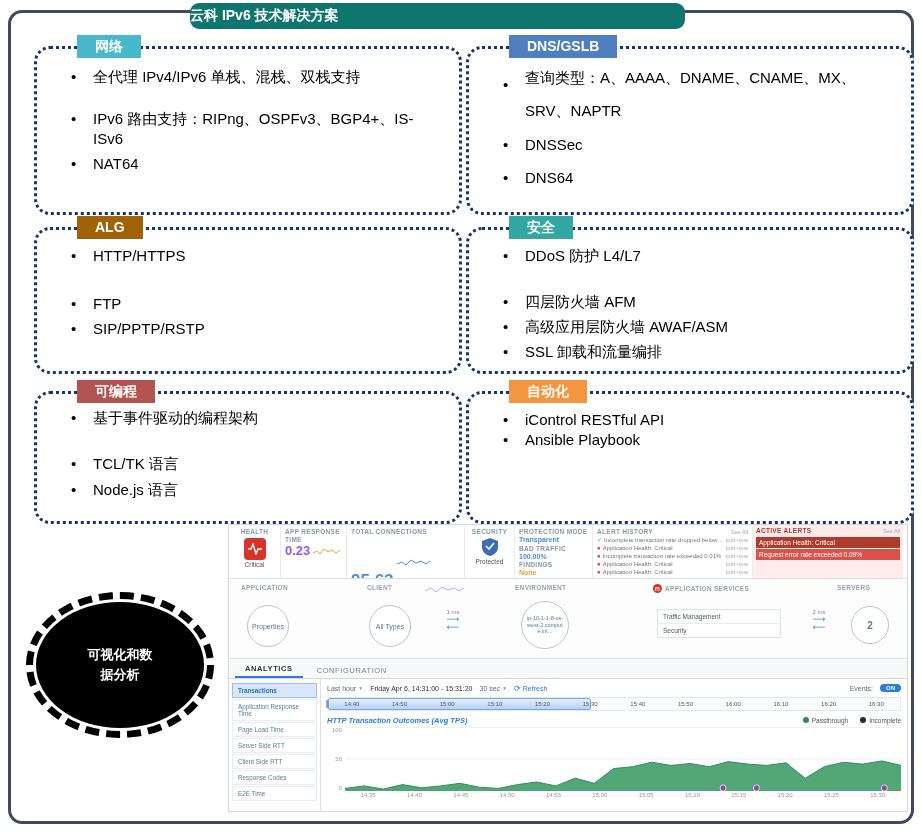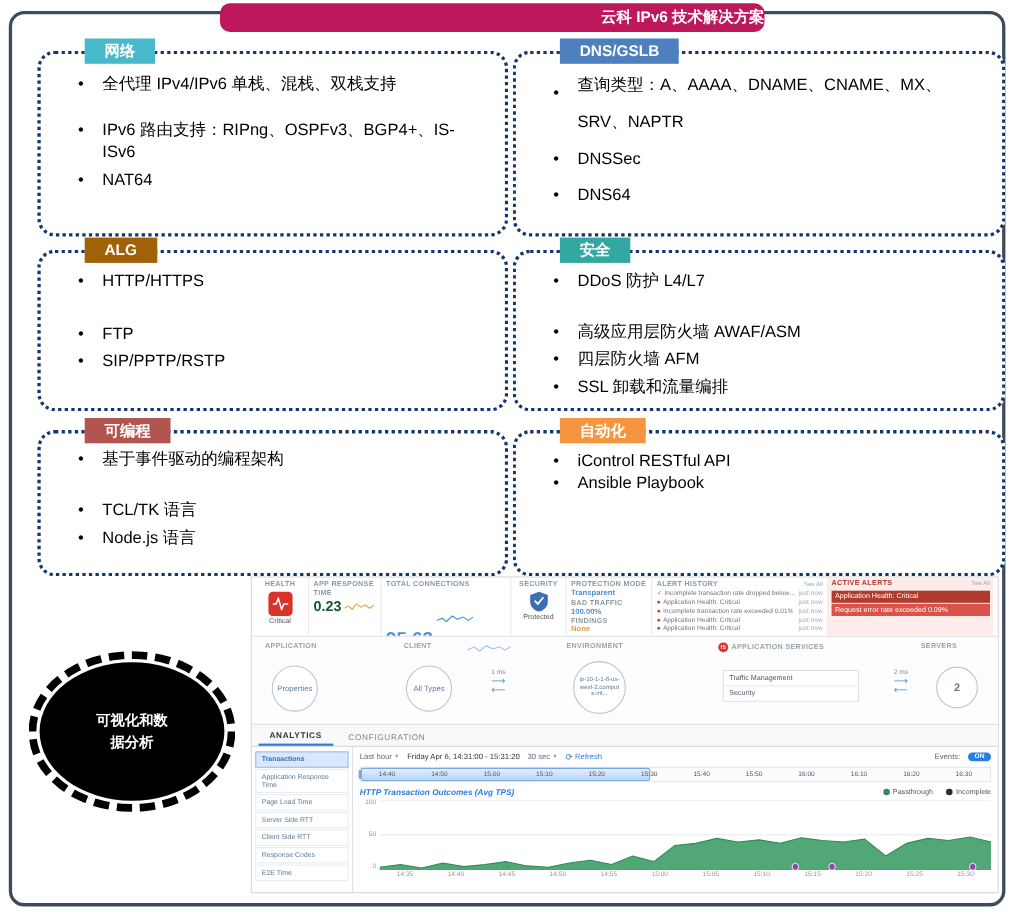--- a/index.html
+++ b/index.html
@@ -3,22 +3,22 @@
 <meta charset="utf-8">
 <style>
   html,body{margin:0;padding:0;}
   body{width:922px;height:832px;position:relative;overflow:hidden;background:#fff;
        font-family:"Liberation Sans",sans-serif;color:#000;}
 
   
   .frame{position:absolute;left:8px;top:10px;right:8px;bottom:8px;
          border:3px solid #3d4b5c;border-radius:14px;}
 
-  .title-banner{position:absolute;left:200px;top:3px;width:495px;height:26px;
-    background:#be185d;border-radius:9px;display:flex;align-items:center;justify-content:flex-end;
+  .title-banner{position:absolute;left:190px;top:3px;width:495px;height:26px;
+    background:#0f766e;border-radius:9px;display:flex;align-items:center;justify-content:flex-start;
     color:#fff;font-weight:bold;font-size:14px;z-index:6;}
 
   
   .fbox{position:absolute;border:3px dotted #15356d;border-radius:16px;background:#fff;}
   #b1{left:34px;top:46px;width:422px;height:163px;}
   #b2{left:466px;top:46px;width:442px;height:163px;}
   #b3{left:34px;top:227px;width:422px;height:141px;}
   #b4{left:466px;top:227px;width:442px;height:141px;}
   #b5{left:34px;top:391px;width:422px;height:127px;}
   #b6{left:466px;top:391px;width:442px;height:127px;}
@@ -166,22 +166,22 @@
   <ul>
     <li>HTTP/HTTPS</li>
     <li>FTP</li>
     <li>SIP/PPTP/RSTP</li>
   </ul>
 </div>
 <div class="fbox" id="b4">
   <span class="box-label" style="background: rgb(51, 167, 161);">安全</span>
   <ul>
     <li>DDoS 防护 L4/L7</li>
+    <li>四层防火墙 AFM</li>
     <li>高级应用层防火墙 AWAF/ASM</li>
-    <li>四层防火墙 AFM</li>
     <li>SSL 卸载和流量编排</li>
   </ul>
 </div>
 <div class="fbox" id="b5">
   <span class="box-label" style="background: rgb(178, 84, 79);">可编程</span>
   <ul>
     <li>基于事件驱动的编程架构</li>
     <li>TCL/TK 语言</li>
     <li>Node.js 语言</li>
   </ul>
@@ -208,21 +208,21 @@
       <div class="health-icon">
         <svg width="16" height="12" viewBox="0 0 16 12">
             <polyline points="1,6 4,6 6,1 9,11 11,6 15,6" fill="none" stroke="#fff" stroke-width="1.4"></polyline>
           </svg>
       </div>
       <div class="status-small">Critical</div>
     </div>
     <div class="mcell c-resp">
       <div class="cap">APP RESPONSE TIME</div>
       <div class="valrow">
-        <span class="big-val" style="color: #14532d;">0.23</span>
+        <span class="big-val" style="color: #8b5cf6;">0.23</span>
         <svg width="28" height="12" viewBox="0 0 28 12">
             <path d="M0,8 L4,6 7,9 11,4 15,7 19,5 23,8 27,5" fill="none" stroke="#e8a33d" stroke-width="1"></path>
           </svg>
       </div>
     </div>
     <div class="mcell c-tot">
       <div class="cap">TOTAL CONNECTIONS</div>
       <div class="valrow">
         <span class="mid-val" style="color: rgb(74, 144, 217);">95.63</span>
         <svg width="34" height="10" viewBox="0 0 34 10">

